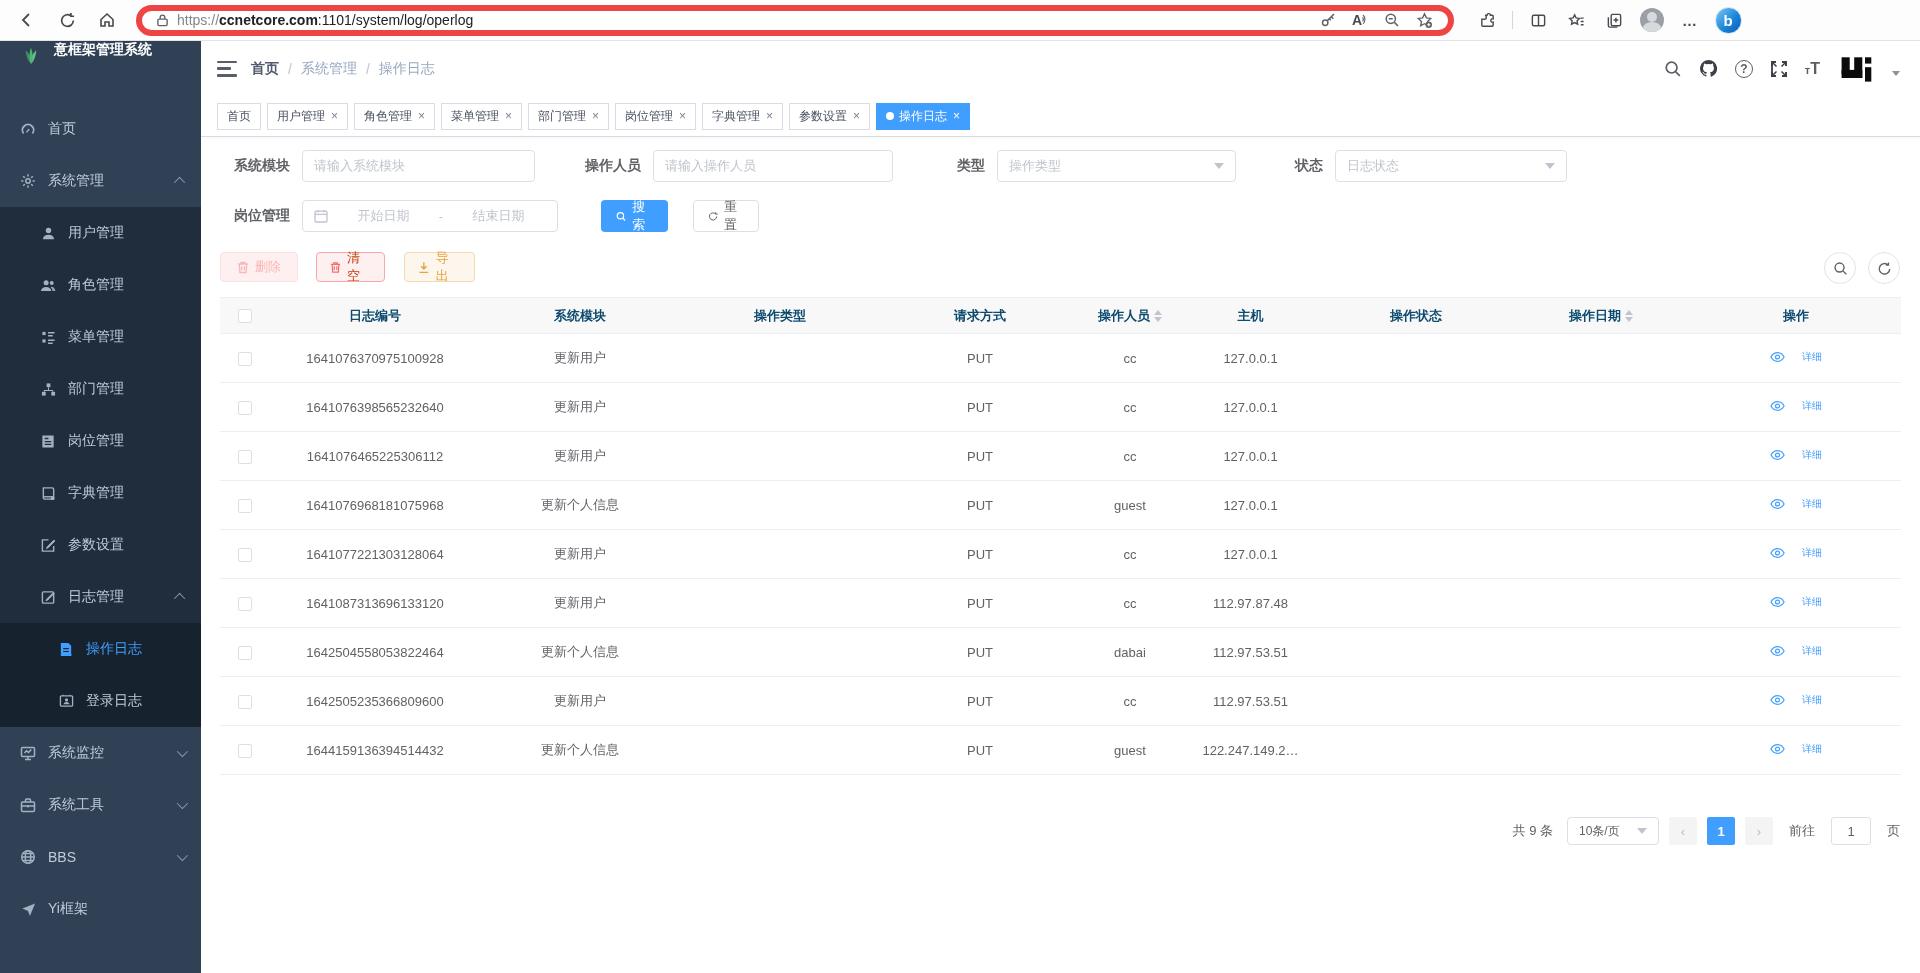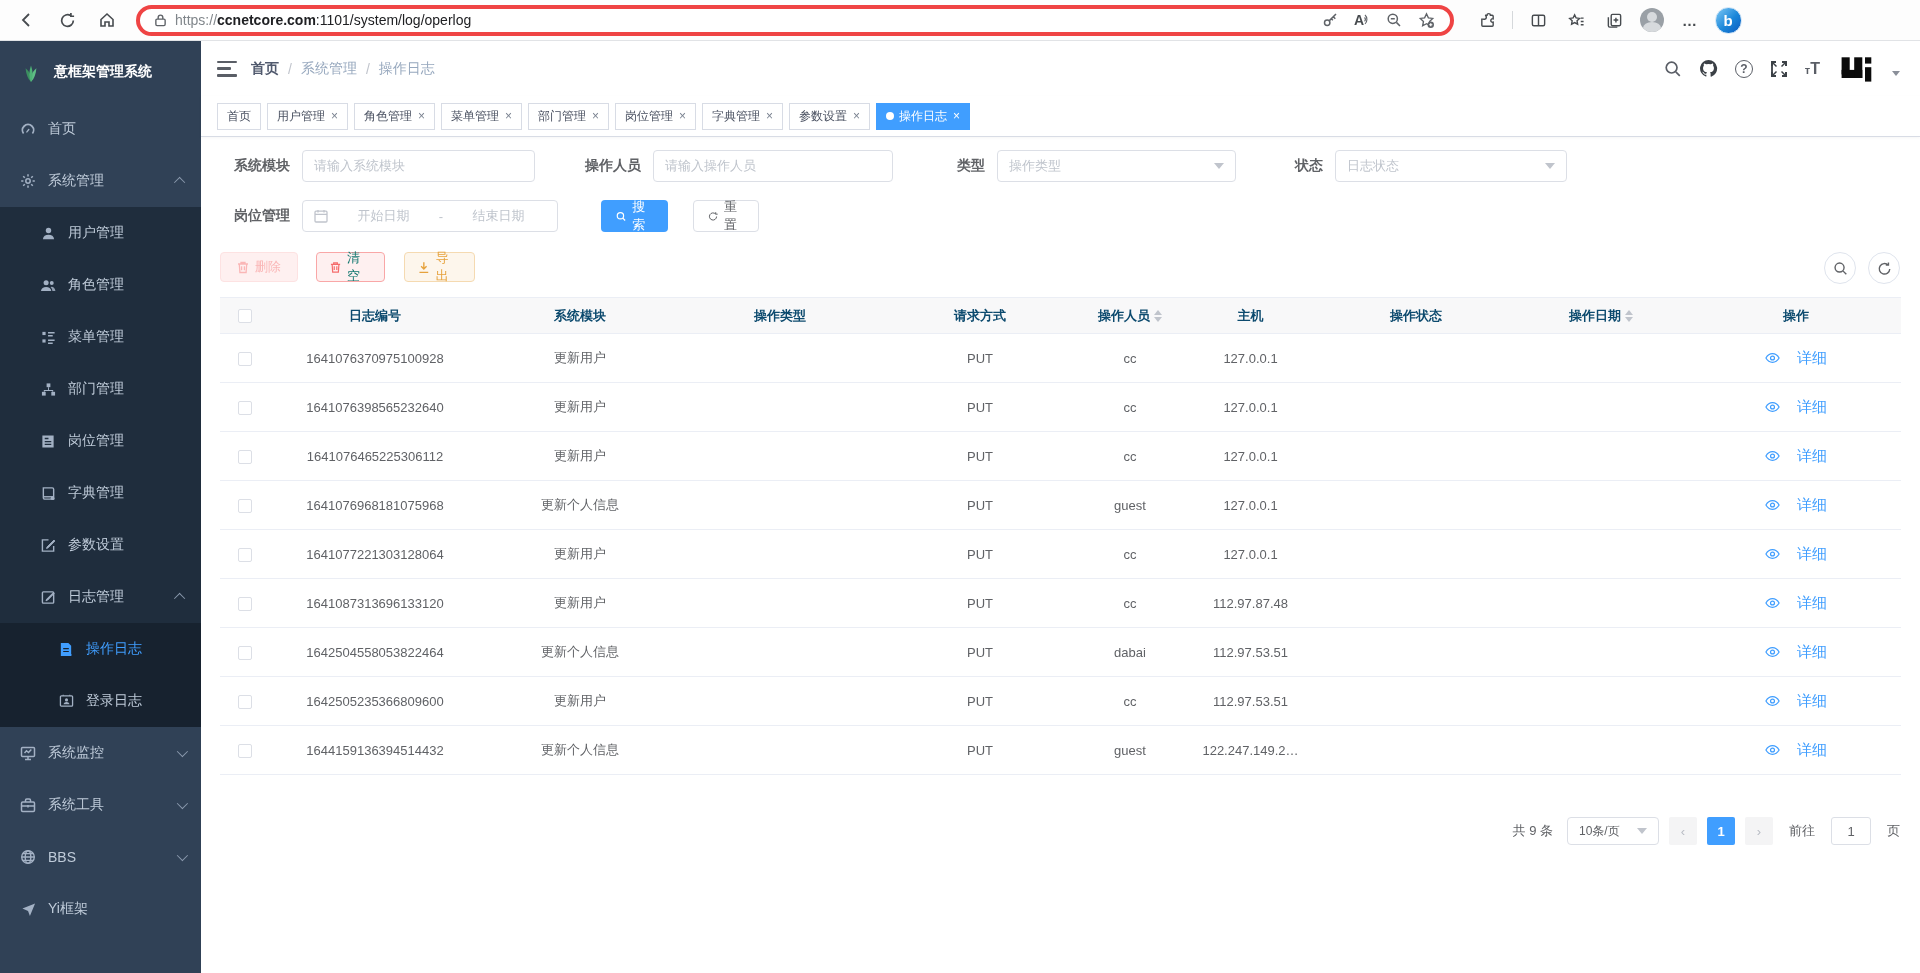--- a/index.html
+++ b/index.html
@@ -4,40 +4,40 @@
 <style>
 *{margin:0;padding:0;box-sizing:border-box}
 html,body{width:1920px;height:973px;overflow:hidden}
 body{font-family:"Liberation Sans","DejaVu Sans",sans-serif;background:#fff;color:#303133}
 .screen{position:relative;width:1920px;height:973px;background:#fff;overflow:hidden}
 
 
 .browser{height:41px;background:#fdfdfd;border-bottom:1px solid #e1e3e6;display:flex;align-items:center;padding:0 10px;gap:6px}
 .bicon{width:34px;height:30px;display:flex;align-items:center;justify-content:center;border-radius:6px;color:#474b4f;flex:0 0 auto;font-size:17px}
 .bicon svg{display:block}
-.url-pill{height:31px;flex:0 0 1318px;background:#fff;border:4px solid #ef4444;border-radius:16px;display:flex;align-items:center;padding:0 10px;margin-left:6px}
+.url-pill{height:31px;flex:0 0 1318px;background:#fff;border:6px solid #ef4444;border-radius:16px;display:flex;align-items:center;padding:0 10px;margin-left:6px}
 .url-pill .lock{margin:0 8px 0 4px;color:#5f6368}
 .url-text{font-size:14px;color:#202124;white-space:nowrap;flex:1}
 .url-text .scheme{color:#80868b}
 .url-text .host{font-weight:700}
 .pill-actions{display:flex;align-items:center;gap:4px;color:#5f6368}
 .pill-actions .bicon{width:28px}
 .chrome-right{display:flex;align-items:center;gap:4px;margin-left:10px;color:#474b4f}
 .vdiv{width:1px;height:18px;background:#d5d8db;margin:0 4px}
 .edge-avatar{width:24px;height:24px;border-radius:50%;background:#9aa0a6;position:relative;overflow:hidden}
 .edge-avatar::before{content:"";position:absolute;left:7px;top:4px;width:10px;height:10px;border-radius:50%;background:#d7dadd}
 .edge-avatar::after{content:"";position:absolute;left:3px;top:14px;width:18px;height:12px;border-radius:50%;background:#d7dadd}
 .bing{width:27px;height:27px;border-radius:50%;background:linear-gradient(135deg,#7ec9f5,#1a86d9 55%,#0d5bbf);display:flex;align-items:center;justify-content:center;color:#fff;font-weight:700;font-size:15px;border:1px solid #cfe4f7}
 .read-aloud{font-size:14px;font-weight:600;letter-spacing:-1px}
 .more-dots{letter-spacing:1px;font-weight:700;font-size:15px}
 
 
 .app-row{position:absolute;top:41px;left:0;right:0;bottom:0;display:flex}
 .sidebar{width:201px;background:#304156;color:#bfcbd9;flex:0 0 201px;overflow:hidden;font-size:14px}
-.logo{height:62px;display:flex;align-items:center;gap:10px;padding-left:18px}
+.logo{height:62px;display:flex;gap:10px;padding-left:18px}
 .logo .title{color:#fff;font-weight:700;font-size:14px}
 .s-item{height:52px;display:flex;align-items:center;gap:12px;padding:0 16px 0 20px;cursor:pointer;white-space:nowrap}
 .s-item .s-ico{width:16px;display:flex;justify-content:center;color:#a3b1c4;flex:0 0 16px}
 .sub2{background:#1f2d3d}
 .sub2 .s-item{padding-left:40px}
 .sub3{background:#17222f}
 .sub3 .s-item{padding-left:58px}
 .s-item .grow{flex:1}
 .caret{width:8px;height:8px;border-right:1.6px solid #8a99ad;border-bottom:1.6px solid #8a99ad;flex:0 0 8px}
 .caret.down{transform:rotate(45deg) translateY(-2px)}
@@ -82,36 +82,36 @@
 .sel-caret{width:0;height:0;border-left:5px solid transparent;border-right:5px solid transparent;border-top:6px solid #c0c4cc}
 .date-inp{gap:8px;justify-content:center}
 .date-inp .ph{flex:1;text-align:center}
 .cal-ico{color:#c0c4cc;flex:0 0 auto}
 .btn{height:32px;border-radius:4px;display:inline-flex;align-items:center;justify-content:center;gap:6px;font-size:13px;cursor:pointer;border:1px solid transparent;padding:0 14px}
 .btn-primary{background:#409eff;color:#fff}
 .btn-plain{background:#fff;border-color:#dcdfe6;color:#606266}
 .btns-row{margin-top:20px;display:flex;align-items:flex-start}
 .btn-sm{height:30px;padding:0 13px;font-size:13px}
 .btn-danger-dis{background:#fef0f0;border-color:#fde2e2;color:#fab6b6;cursor:not-allowed}
-.btn-danger{background:#fef0f0;border-color:#f9a7a7;color:#0f766e}
+.btn-danger{background:#fef0f0;border-color:#f9a7a7;color:#c2410c}
 .btn-warn{background:#fdf6ec;border-color:#f5dab1;color:#e6a23c}
 .right-tools{margin-left:auto;display:flex;gap:12px}
 .circle-btn{width:32px;height:32px;border-radius:50%;border:1px solid #dfe4ed;background:#fff;display:flex;align-items:center;justify-content:center;color:#606266;cursor:pointer}
 
 
 table.grid{width:1681px;border-collapse:collapse;table-layout:fixed;margin-top:13px;font-size:13px}
 table.grid th{background:#f8f8f9;color:#0c4a6e;font-weight:700;height:36px;border-bottom:1px solid #ebeef5;border-top:1px solid #ebeef5;text-align:center;white-space:nowrap}
 table.grid td{height:49px;border-bottom:1px solid #ebeef5;color:#606266;text-align:center;white-space:nowrap;overflow:hidden;text-overflow:ellipsis}
 .checkbox{width:14px;height:14px;border:1px solid #dcdfe6;border-radius:2px;background:#fff;display:inline-block;vertical-align:middle;cursor:pointer}
 .th-flex{display:inline-flex;align-items:center;gap:4px}
 .sorter{display:inline-flex;flex-direction:column;gap:2px}
 .sorter i{width:0;height:0;border-left:4px solid transparent;border-right:4px solid transparent;display:block}
 .sorter .asc{border-bottom:5px solid #c0c4cc}
 .sorter .desc{border-top:5px solid #c0c4cc}
-.detail-link{color:#409eff;display:inline-flex;align-items:center;gap:17px;cursor:pointer;text-decoration:none;font-size:15px}
+.detail-link{color:#409eff;display:inline-flex;align-items:center;gap:17px;cursor:pointer;text-decoration:none;font-size:10px}
 
 
 .pager{margin-top:42px;display:flex;align-items:center;justify-content:flex-end;gap:10px;font-size:13px;color:#606266}
 .pg-total{margin-right:4px}
 .pg-size{width:92px;height:28px;font-size:12px}
 .pg-btn{width:28px;height:28px;border-radius:2px;background:#f4f4f5;color:#b8bcc4;display:flex;align-items:center;justify-content:center;font-size:13px;cursor:pointer}
 .pg-btn.cur{background:#409eff;color:#fff;font-weight:700}
 .pg-goto{display:flex;align-items:center;gap:16px;margin-left:6px}
 .pg-input{width:40px;height:28px;border:1px solid #dcdfe6;border-radius:3px;text-align:center;font-size:13px;color:#606266}
 svg{display:block}

